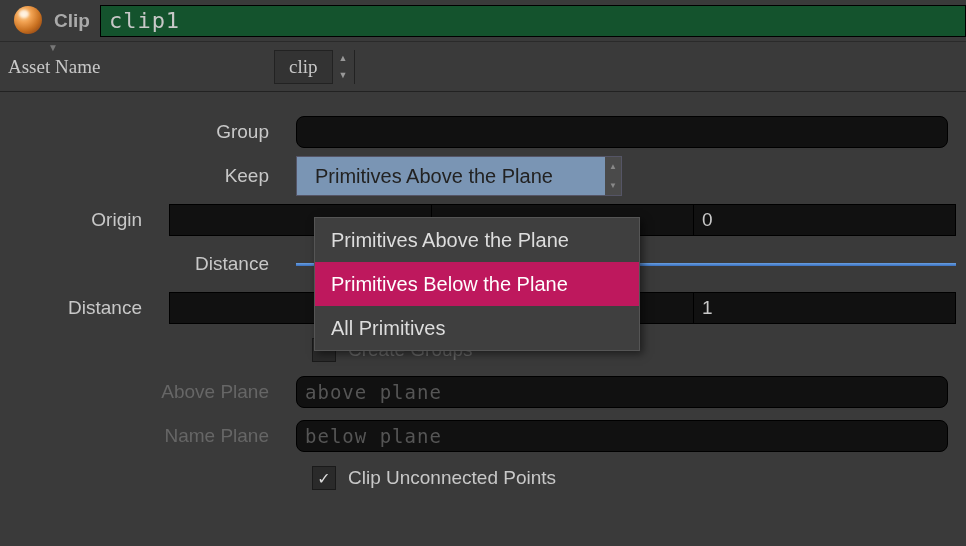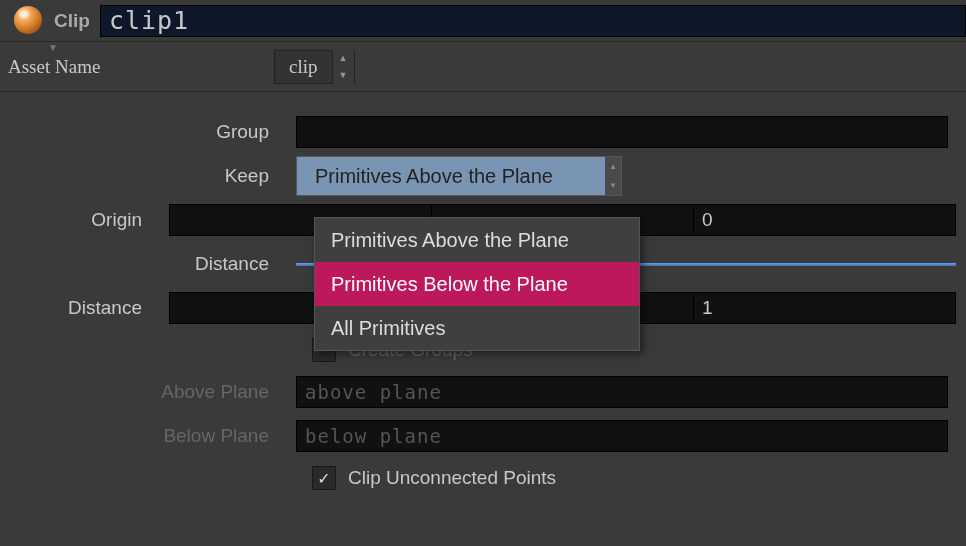--- a/index.html
+++ b/index.html
@@ -2,35 +2,35 @@
 <html><head>
 <meta charset="utf-8">
 <style>
 * { margin:0; padding:0; box-sizing:border-box; }
 body { background:#3a3a3a; font-family:sans-serif; color:#c8c8c8; font-size:19px; width:966px; height:546px; overflow:hidden; }
 .header { display:flex; align-items:center; height:42px; background:#3a3a3a; border-bottom:1px solid #2a2a2a; }
 .node-icon { width:36px; height:30px; margin:0 6px 0 12px; position:relative; }
 .sphere { width:28px; height:28px; border-radius:50%; background:radial-gradient(circle at 35% 30%,#ffd9a0 0%,#f0a050 30%,#c87020 60%,#703010 100%); position:absolute; top:0; left:2px; }
 .sphere::after { content:""; position:absolute; left:5px; top:4px; width:10px; height:8px; background:rgba(255,255,255,0.7); border-radius:50%; filter:blur(1px);}
 .node-type { font-weight:bold; color:#aaa; margin-right:10px; }
-.name-input { flex:1; height:32px; background:#0f172a; border:1px solid #000; color:#c8c8c8; font-family:monospace; font-size:25px; padding:0 8px; letter-spacing:1px; }
+.name-input { flex:1; height:32px; background:#14532d; border:1px solid #000; color:#c8c8c8; font-family:monospace; font-size:22px; padding:0 8px; letter-spacing:1px; }
 .chevron-under { position:absolute; top:42px; left:48px; color:#777; font-size:10px;}
 .asset-row { display:flex; align-items:center; height:50px; padding-left:8px; border-bottom:1px solid #222;font-family:Liberation Serif, serif;}
 .asset-label { width:266px; color:#c8c8c8; }
 .asset-select { display:flex; align-items:center; height:34px; background:#333; border:1px solid #222; }
 .asset-select span { padding:0 14px; }
 .stepper { width:22px; height:34px; background:#3a3a3a; display:flex; flex-direction:column; border-left:1px solid #222;}
 .stepper div { flex:1; display:flex; align-items:center; justify-content:center; font-size:9px; color:#999;}
 .params { padding-top:18px; }
 .prow { display:flex; align-items:center; min-height:44px; }
 .plabel { width:296px; text-align:right; padding-right:27px; color:#c8c8c8; }
 .plabel.dim { color:#666; }
 .txt { height:32px; background:#111; border:1px solid #000; color:#c8c8c8; padding:0 8px; font-size:19px;}
 .txt.dim { color:#555;}
-.grp { flex:1; margin-right:18px; }
+.grp { flex:1; margin-right:18px;border-radius:8px; }
 .vec3 { display:flex; flex:1; gap:0; margin-right:10px;}
 .vec3 .txt { flex:1; margin-right:0; }
 .vec3 .txt + .txt { border-left:none;}
 .slider-wrap { flex:1; margin-right:10px; height:32px; display:flex; align-items:center; position:relative;}
 .slider-track { flex:1; height:3px; background:linear-gradient(#6aa0e0,#3a70c0); position:relative;}
 .chk-row { padding-left:312px; display:flex; align-items:center; height:40px; gap:12px;}
 .chk { width:24px; height:24px; background:#2a2a2a; border:1px solid #1a1a1a; display:flex; align-items:center; justify-content:center; color:#ddd; font-size:16px;}
 .chk.dim { color:#555;}
 .chk-label { color:#c8c8c8; }
 .chk-label.dim { color:#666;}
@@ -114,21 +114,21 @@
     <div class="chk dim"></div>
     <div class="chk-label dim">Create Groups</div>
   </div>
 
   <div class="prow">
     <div class="plabel dim">Above Plane</div>
     <input class="txt grp dim mono" value="above_plane" style="">
   </div>
 
   <div class="prow">
-    <div class="plabel dim">Below Plane</div>
+    <div class="plabel dim">Name Plane</div>
     <input class="txt grp dim mono" value="below_plane" style="">
   </div>
 
   <div class="chk-row">
     <div class="chk">✓</div>
     <div class="chk-label">Clip Unconnected Points</div>
   </div>
 
 </div>
 

